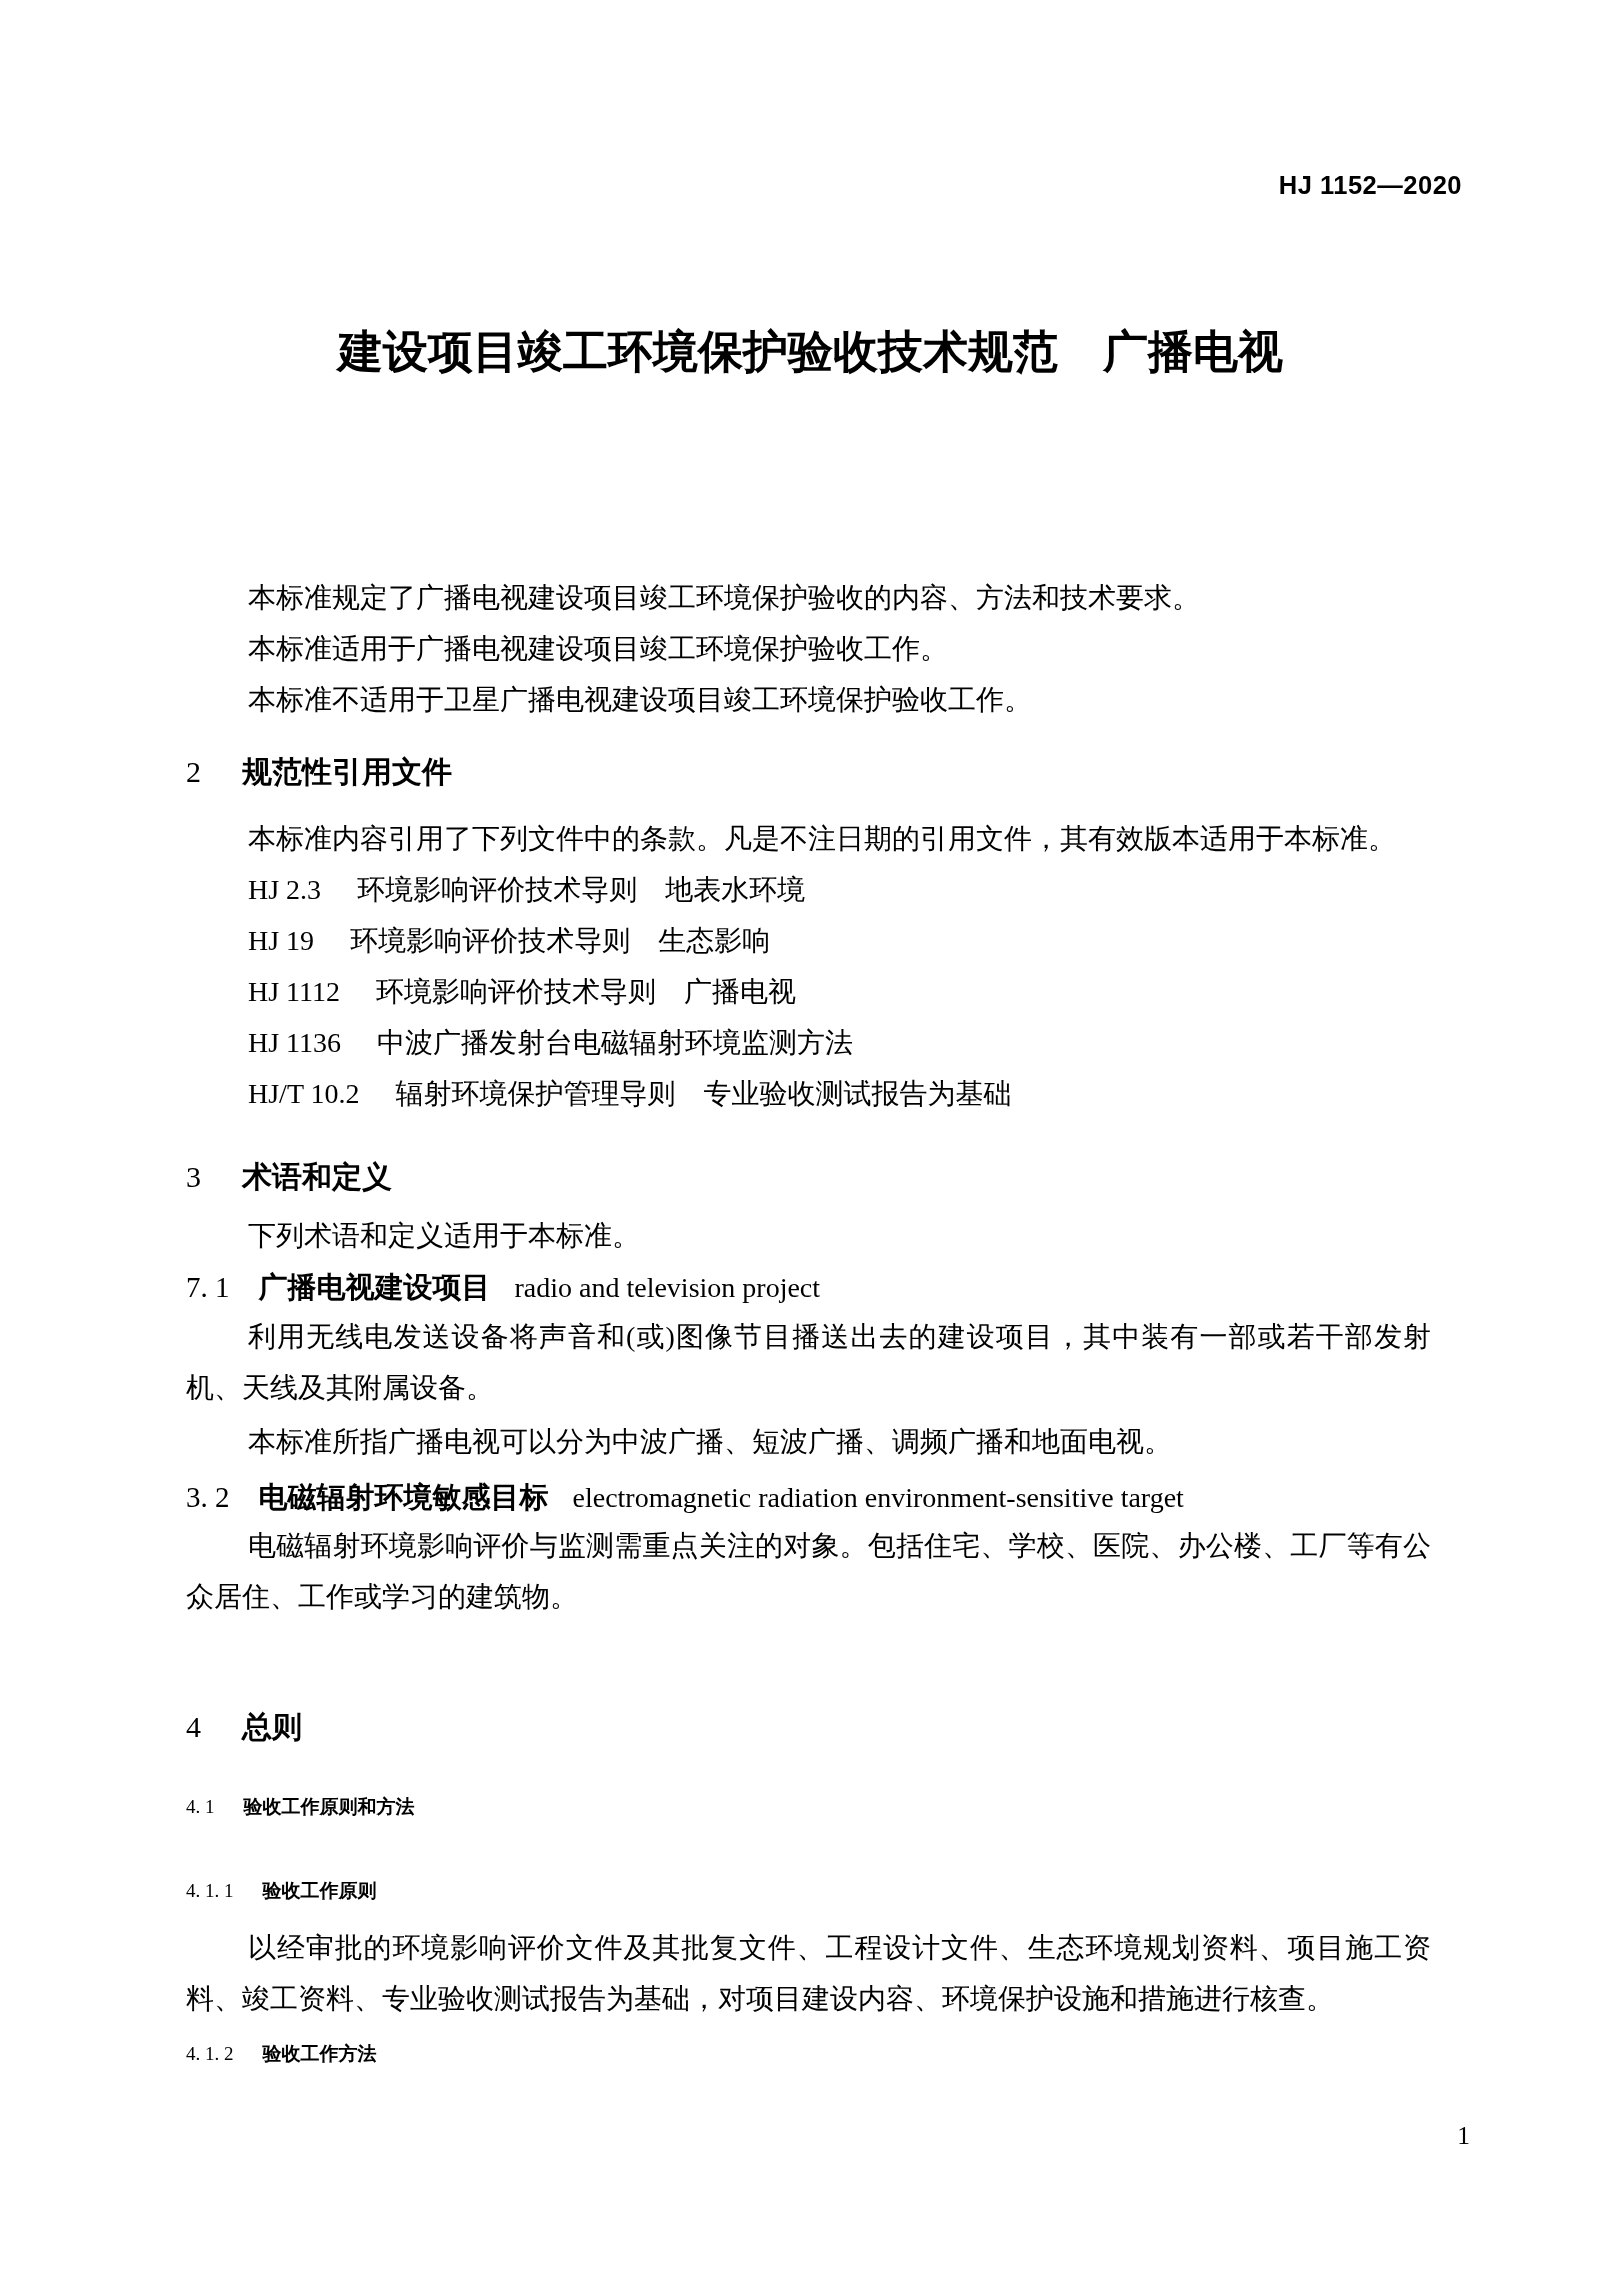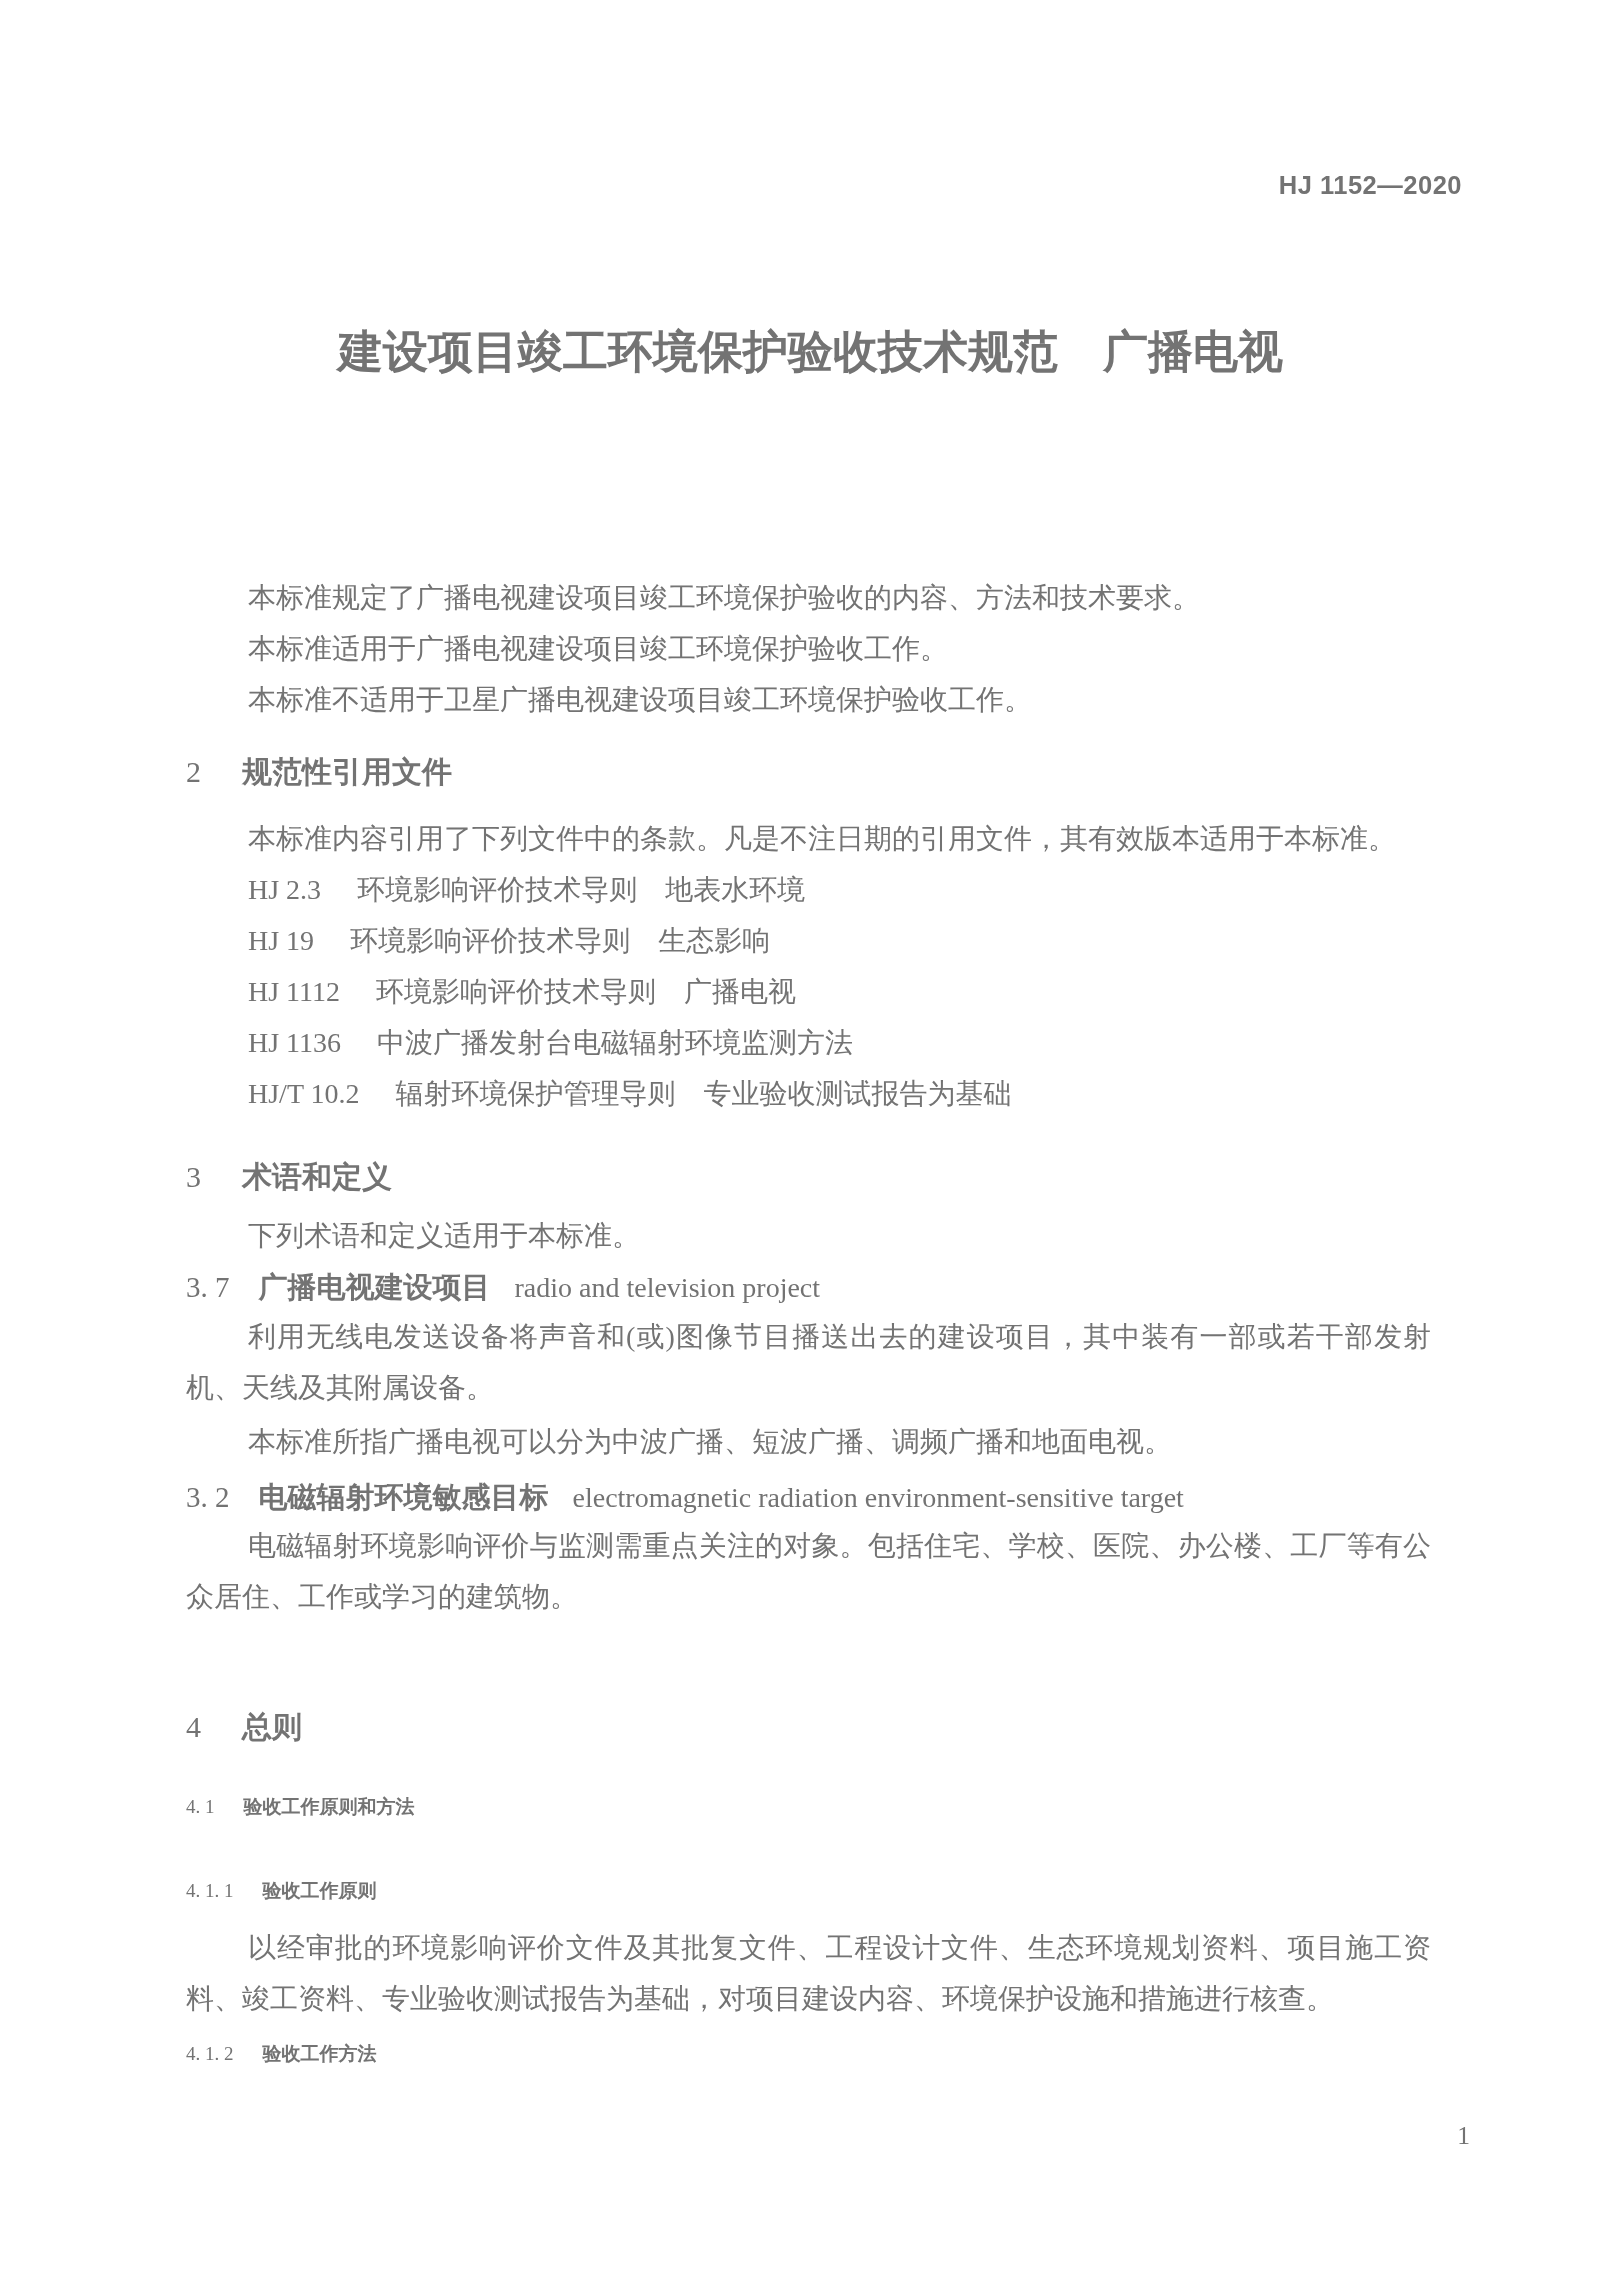--- a/index.html
+++ b/index.html
@@ -1,21 +1,21 @@
 <!DOCTYPE html>
 <html><head>
 <meta charset="utf-8">
 <style>
   * { margin:0; padding:0; box-sizing:border-box; }
   html,body { background:#ffffff; }
   .page {
     position:relative;
     width:1621px; height:2293px;
     background:#ffffff;
-    color:#737373;
+    color:#000000;
     font-family:"Liberation Serif","DejaVu Serif",serif;
     overflow:hidden;
   }
   .abs { position:absolute; }
 
   
   .std-code {
     top:173px; right:159px;
     font-family:"Liberation Sans","DejaVu Sans",sans-serif;
     font-weight:bold; font-size:25.5px; letter-spacing:0.5px;
@@ -108,21 +108,21 @@
   </div>
 
   <div class="abs h-sec" style="top:1160px">
     <span class="h-num">3</span><span>术语和定义</span>
   </div>
   <div class="abs body-block" style="top:1210px">
     <p class="ind">下列术语和定义适用于本标准。</p>
   </div>
 
   <div class="abs h-term" style="top:1271px">
-    <span class="h-num">3. 7</span><span>广播电视建设项目</span><span class="term-en">radio and television project</span>
+    <span class="h-num">7. 1</span><span>广播电视建设项目</span><span class="term-en">radio and television project</span>
   </div>
   <div class="abs body-block" style="top:1311px">
     <p class="ind">利用无线电发送设备将声音和(或)图像节目播送出去的建设项目，其中装有一部或若干部发射机、天线及其附属设备。</p>
   </div>
   <div class="abs body-block" style="top:1416px">
     <p class="ind">本标准所指广播电视可以分为中波广播、短波广播、调频广播和地面电视。</p>
   </div>
 
   <div class="abs h-term" style="top:1481px">
     <span class="h-num">3. 2</span><span>电磁辐射环境敏感目标</span><span class="term-en">electromagnetic radiation environment-sensitive target</span>

